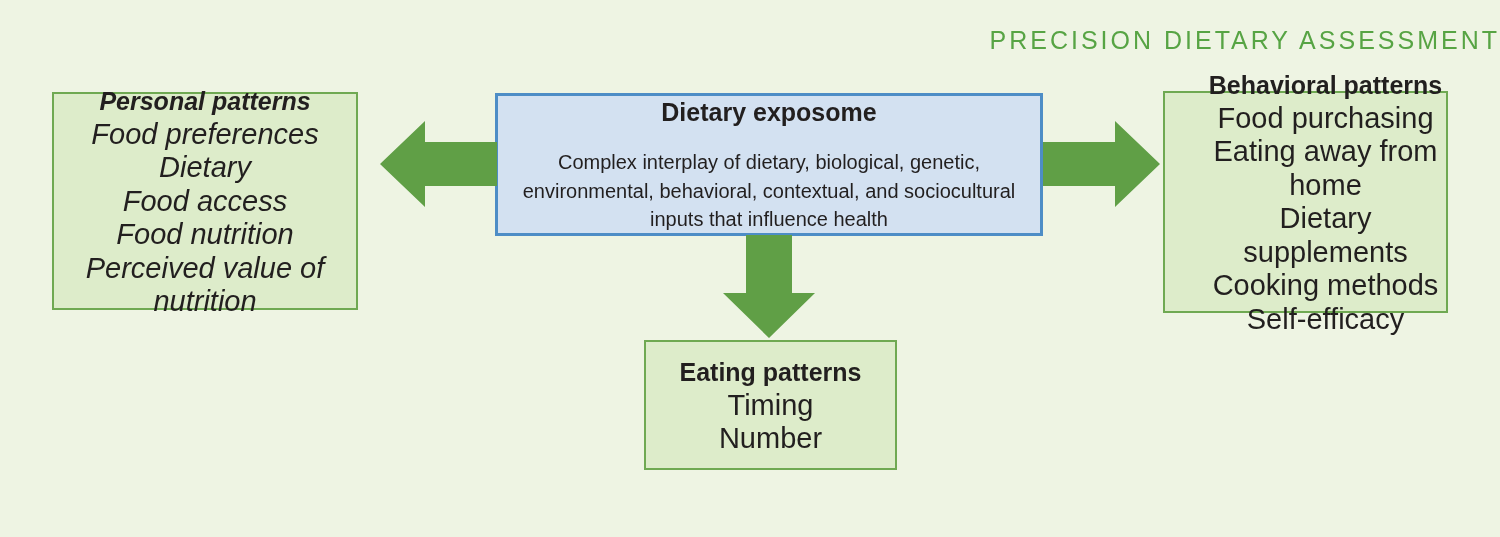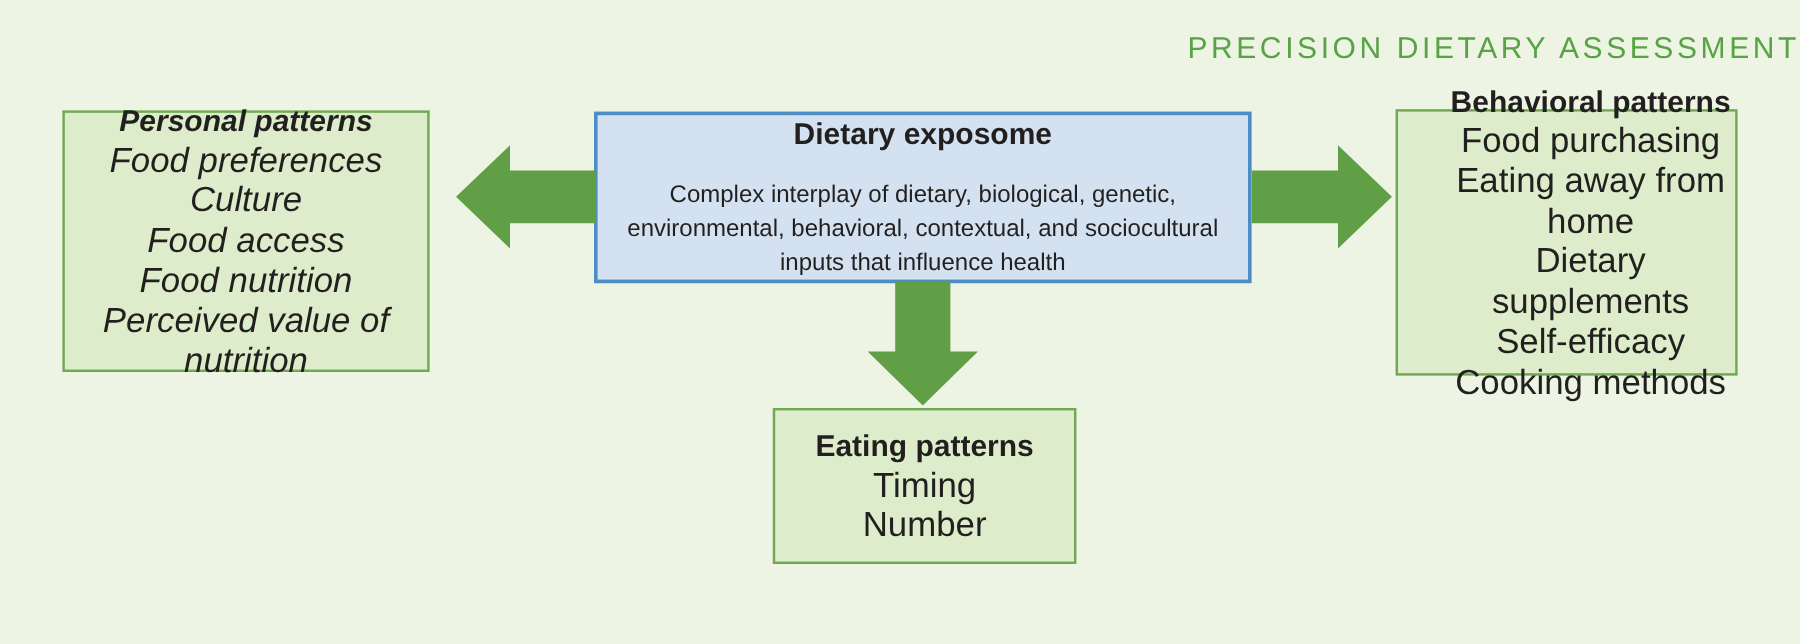--- a/index.html
+++ b/index.html
@@ -81,38 +81,38 @@
 </head>
 <body>
 
 <div class="canvas">
 
   <div class="diagram-title">PRECISION DIETARY ASSESSMENT</div>
 
   <div class="box green-box personal-box">
     <div class="box-heading">Personal patterns</div>
     <div class="box-item">Food preferences</div>
-    <div class="box-item">Culture</div>
+    <div class="box-item">Dietary</div>
     <div class="box-item">Food access</div>
     <div class="box-item">Food nutrition</div>
     <div class="box-item">Perceived value of nutrition</div>
   </div>
 
   <div class="box blue-box exposome-box">
     <div class="box-heading">Dietary exposome</div>
     <div class="box-body">Complex interplay of dietary, biological, genetic, environmental, behavioral, contextual, and sociocultural inputs that influence health</div>
   </div>
 
   <div class="box green-box behavioral-box">
     <div class="box-heading">Behavioral patterns</div>
     <div class="box-item">Food purchasing</div>
     <div class="box-item">Eating away from home</div>
     <div class="box-item">Dietary supplements</div>
+    <div class="box-item">Cooking methods</div>
     <div class="box-item">Self-efficacy</div>
-    <div class="box-item">Cooking methods</div>
   </div>
 
   <div class="box green-box eating-box">
     <div class="box-heading">Eating patterns</div>
     <div class="box-item">Timing</div>
     <div class="box-item">Number</div>
   </div>
 
   <svg class="arrow-svg arrow-left" width="117" height="86" viewBox="0 0 117 86" aria-hidden="true">
     <polygon points="0,43 45,0 45,21 117,21 117,65 45,65 45,86"></polygon>

